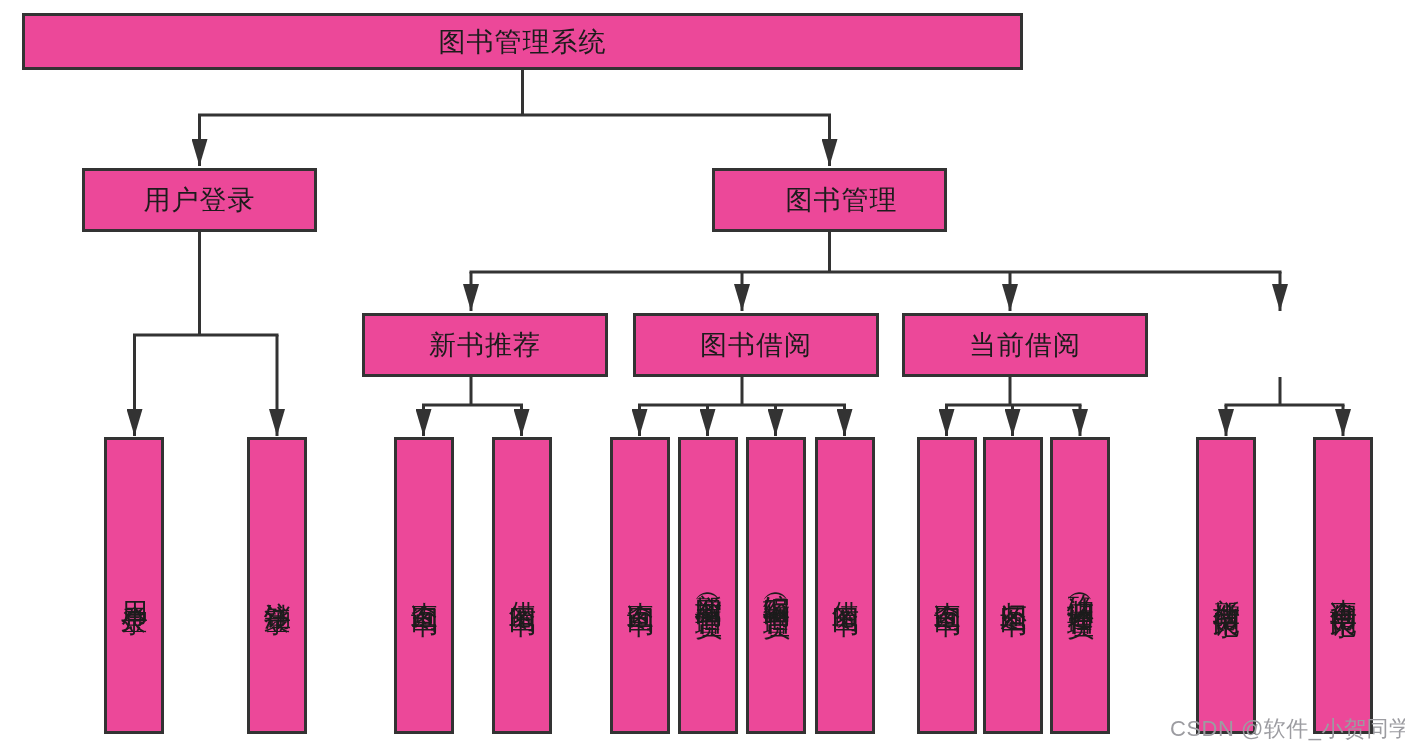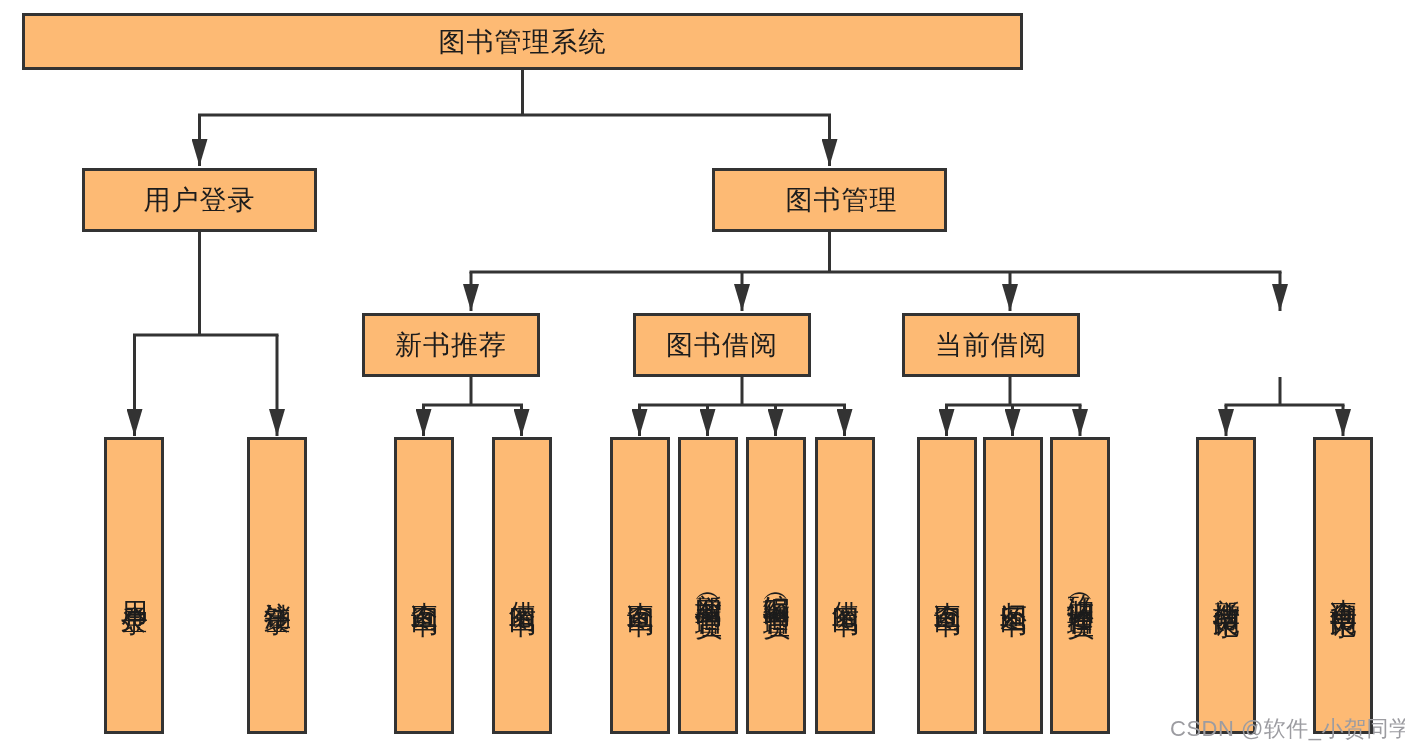--- a/index.html
+++ b/index.html
@@ -18,35 +18,35 @@
   .connectors {
     position: absolute;
     left: 0;
     top: 0;
     z-index: 1;
   }
   .box {
     position: absolute;
     box-sizing: border-box;
     border: 3px solid #333333;
-    background: #fdba74;
+    background: #ec4899;
     display: flex;
     align-items: center;
     justify-content: center;
     color: #1c1c1c;
     z-index: 2;
   }
   .h-box span {
     font-size: 27px;
     letter-spacing: 1px;
     white-space: nowrap;
   }
   .root-box   { left: 22px;  top: 13px;  width: 1001px; height: 57px; }
   .branch-box { top: 168px; width: 235px; height: 64px; }
-  .module-box { top: 313px; width: 178px; height: 64px; }
+  .module-box { top: 313px; width: 246px; height: 64px; }
   .leaf-box {
     top: 437px;
     width: 60px;
     height: 297px;
   }
   .leaf-box span {
     writing-mode: vertical-rl;
     font-size: 27px;
     letter-spacing: 3px;
     line-height: 1;

